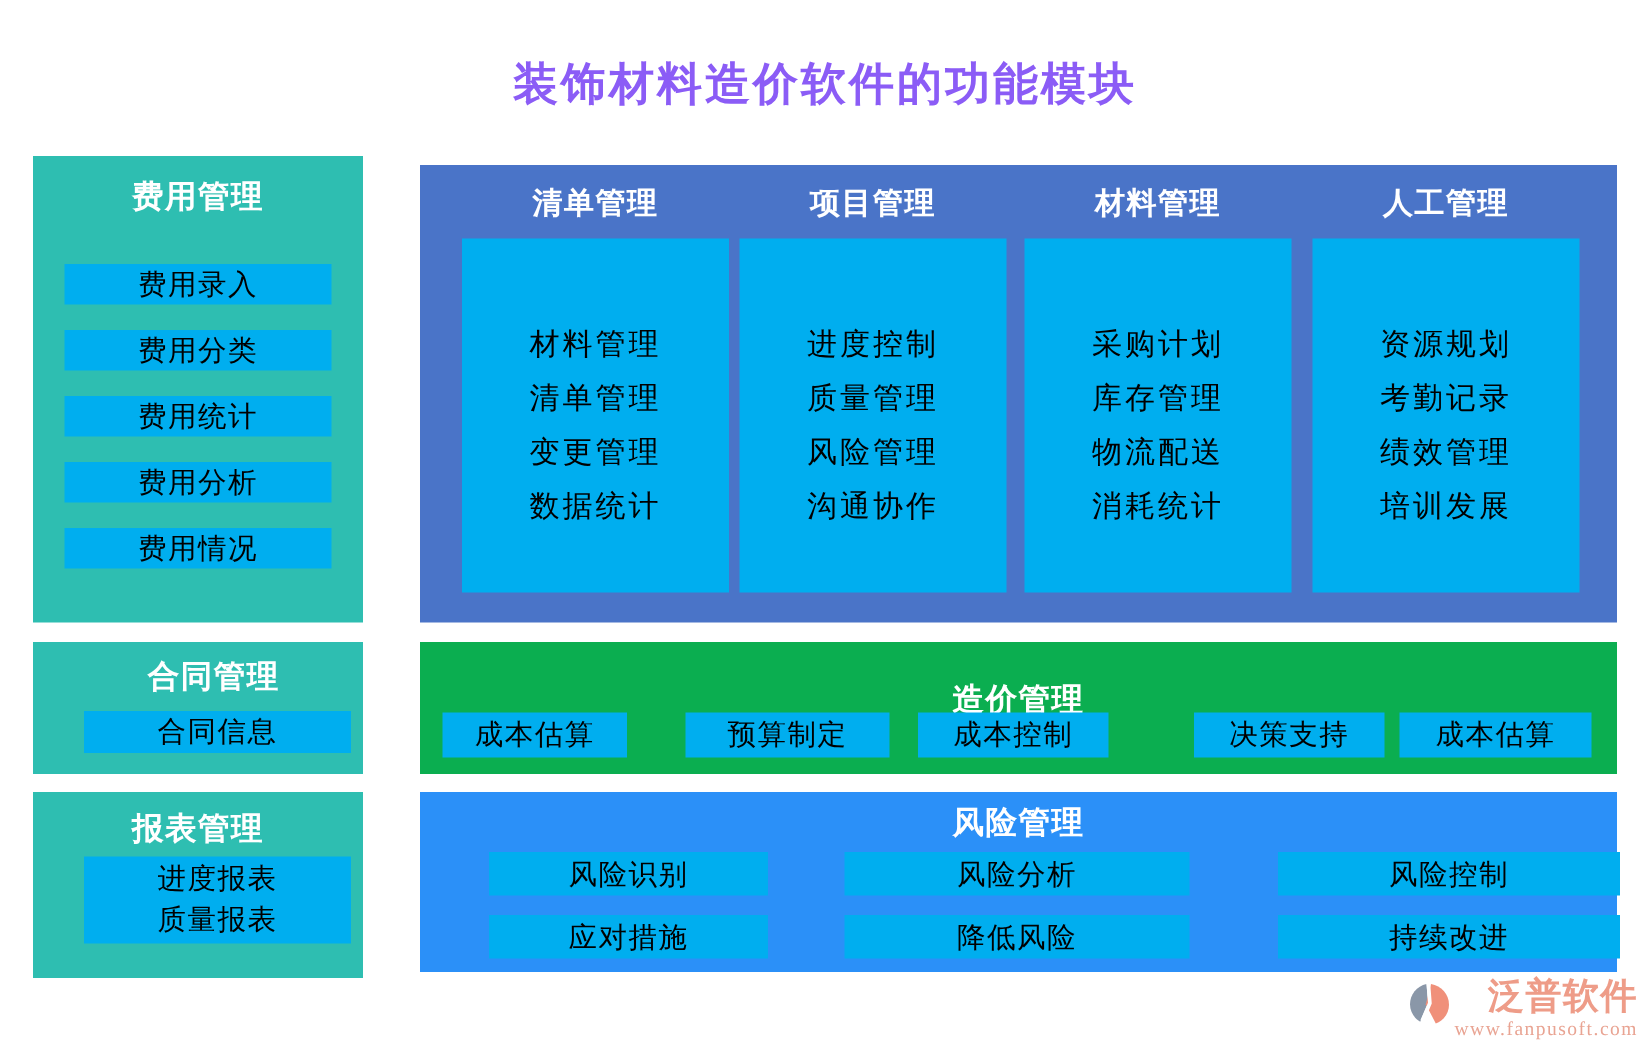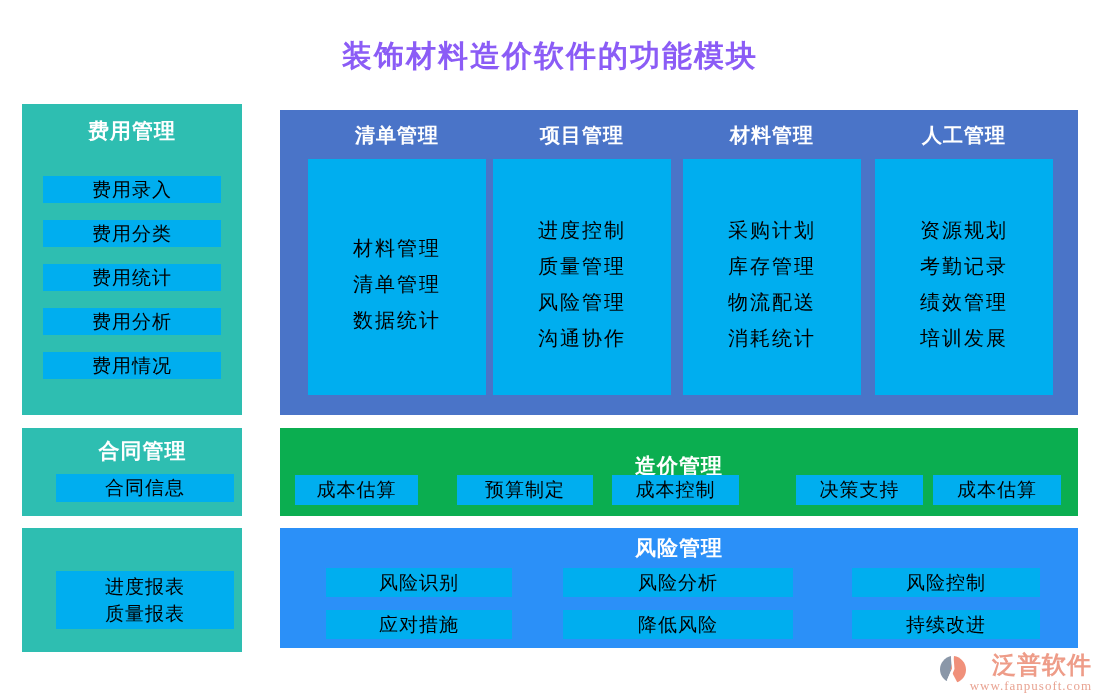--- a/index.html
+++ b/index.html
@@ -64,21 +64,21 @@
   #cost-b2{left:332px;width:127px;}
   #cost-b3{left:516px;width:127px;}
   #cost-b4{left:653px;width:128px;}
   
   #risk-panel{top:528px;height:120px;}
   #risk-panel .panel-header{padding-top:6px;}
   #risk-panel .chip{height:29px;}
   .ry0{top:40px;} .ry1{top:82px;}
   .rx0{left:46px;width:186px;}
   .rx1{left:283px;width:230px;}
-  .rx2{left:572px;width:188px;}
+  .rx2{left:572px;width:228px;}
   
   .footer{
     position:absolute;right:8px;top:652px;display:flex;align-items:flex-start;
     gap:2px;
   }
   .footer-text{display:flex;flex-direction:column;align-items:flex-end;}
   .brand{font-size:24px;font-weight:bold;color:#ee9c88;letter-spacing:1px;line-height:26px;}
   .url{font-size:13px;color:#e9a493;letter-spacing:1px;line-height:15px;font-family:Liberation Serif, serif;}
   .logo-icon{width:30px;height:30px;margin-top:2px;}
 </style>
@@ -97,35 +97,37 @@
     <div class="chip">费用情况</div>
   </div>
 </div>
 
 <div class="panel teal left-col" id="contract-panel">
   <div class="panel-header">合同管理</div>
   <div class="chip">合同信息</div>
 </div>
 
 <div class="panel teal left-col" id="report-panel">
+  <div class="panel-header">报表管理</div>
   <div class="report-box">
     <div>进度报表</div>
     <div>质量报表</div>
   </div>
 </div>
 
 <div class="panel mainblue main-col" id="modules-panel">
   <div class="col-header cx0">清单管理</div>
   <div class="col-header cx1">项目管理</div>
   <div class="col-header cx2">材料管理</div>
   <div class="col-header cx3">人工管理</div>
 
   <div class="col-card cx0">
     <div>材料管理</div>
     <div>清单管理</div>
+    <div>变更管理</div>
     <div>数据统计</div>
   </div>
   <div class="col-card cx1">
     <div>进度控制</div>
     <div>质量管理</div>
     <div>风险管理</div>
     <div>沟通协作</div>
   </div>
   <div class="col-card cx2">
     <div>采购计划</div>

